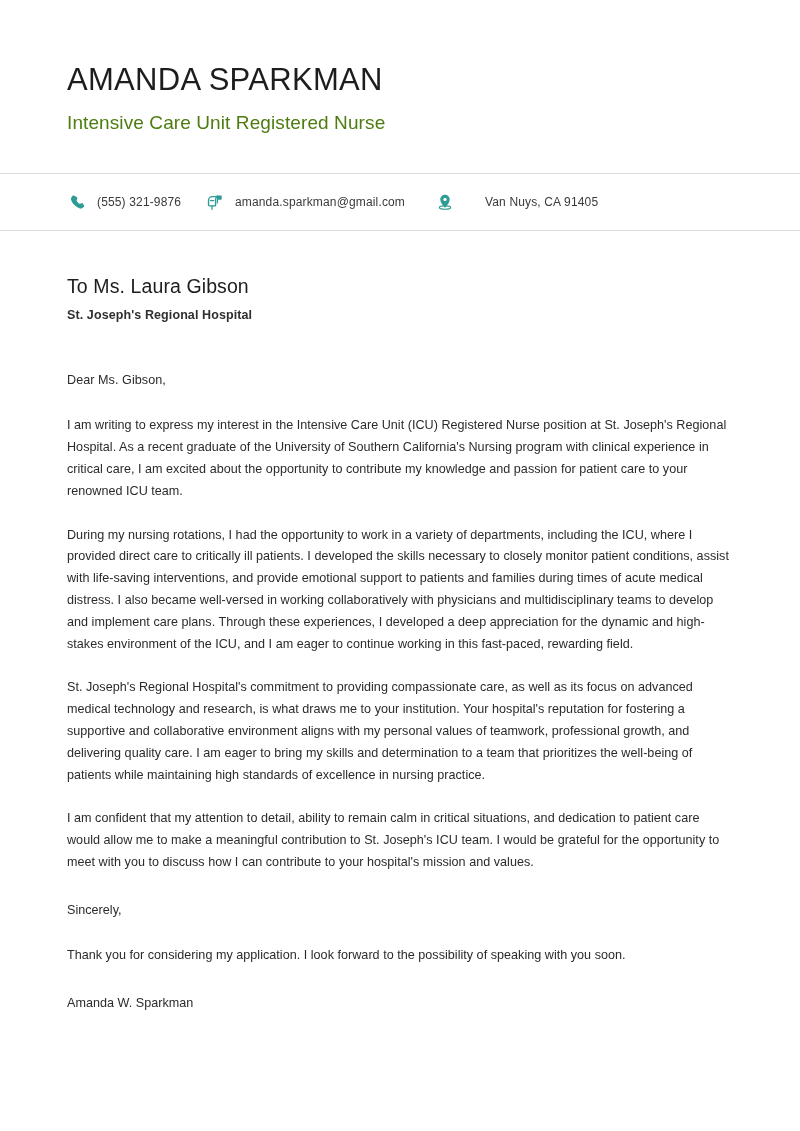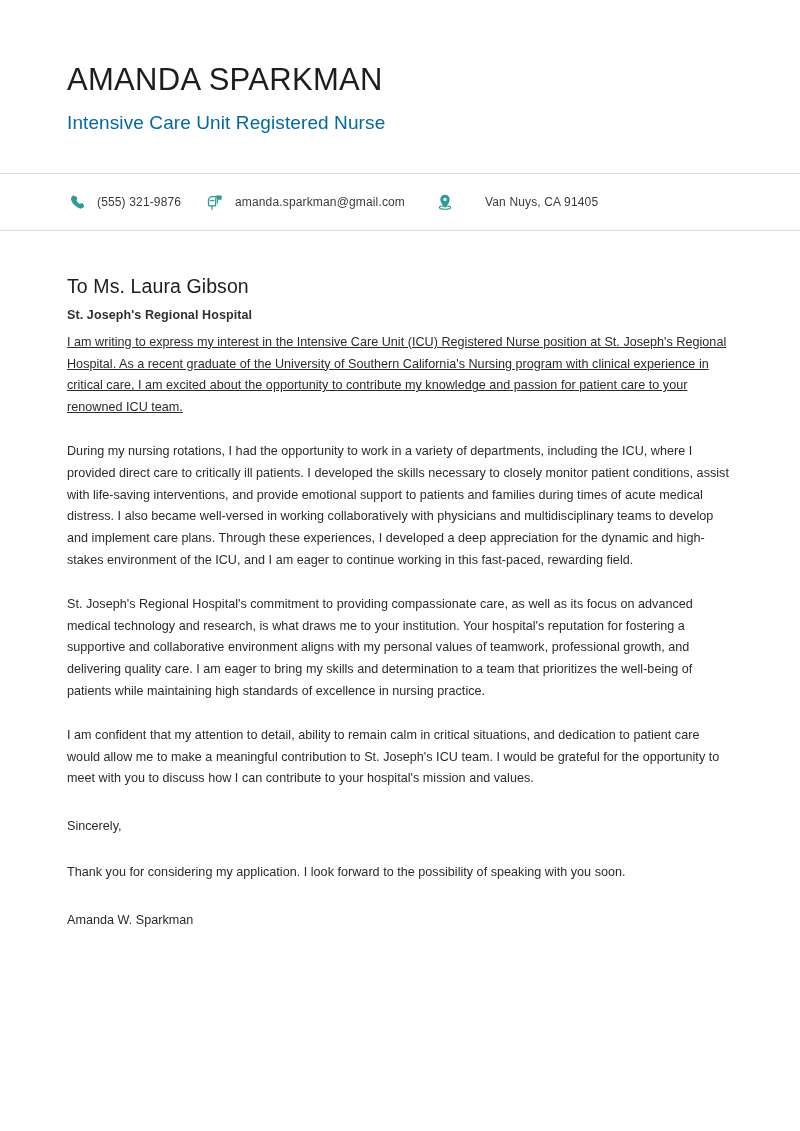--- a/index.html
+++ b/index.html
@@ -31,21 +31,21 @@
     font-weight: 400;
     letter-spacing: 0.3px;
     color: #1d1d1d;
     line-height: 1.15;
     margin: 0;
     white-space: nowrap;
   }
   .job-title {
     font-size: 19px;
     font-weight: 400;
-    color: #0369a1;
+    color: #4d7c0f;
     letter-spacing: 0.1px;
     margin: 14px 0 0 0;
     line-height: 1.2;
     white-space: nowrap;
   }
 
   
   .rule {
     width: 100%;
     height: 1px;
@@ -115,21 +115,21 @@
   }
 
   .para {
     font-size: 12.6px;
     color: #2b2b2b;
     line-height: 21.8px;
     margin: 22px 0 0 0;
     letter-spacing: 0.02px;
     text-align: left;
   }
-  .para.p-first { margin-top: 9px; text-decoration: underline; }
+  .para.p-first { margin-top: 25px; }
 
   .closing-line {
     font-size: 12.6px;
     color: #2b2b2b;
     line-height: 21.8px;
     margin: 24px 0 0 0;
     letter-spacing: 0.02px;
   }
   .sign-off { margin-top: 26px; }
   .signature-name { margin-top: 26px; }
@@ -183,20 +183,21 @@
 
   </div>
 
   <div class="rule"></div>
 
   <div class="letter-body">
 
     <div class="recipient-name">To Ms. Laura Gibson</div>
     <div class="recipient-org">St. Joseph's Regional Hospital</div>
 
+    <p class="salutation">Dear Ms. Gibson,</p>
 
     <p class="para p-first">I am writing to express my interest in the Intensive Care Unit (ICU) Registered Nurse position at St. Joseph's Regional Hospital. As a recent graduate of the University of Southern California's Nursing program with clinical experience in critical care, I am excited about the opportunity to contribute my knowledge and passion for patient care to your renowned ICU team.</p>
 
     <p class="para">During my nursing rotations, I had the opportunity to work in a variety of departments, including the ICU, where I provided direct care to critically ill patients. I developed the skills necessary to closely monitor patient conditions, assist with life-saving interventions, and provide emotional support to patients and families during times of acute medical distress. I also became well-versed in working collaboratively with physicians and multidisciplinary teams to develop and implement care plans. Through these experiences, I developed a deep appreciation for the dynamic and high-stakes environment of the ICU, and I am eager to continue working in this fast-paced, rewarding field.</p>
 
     <p class="para">St. Joseph's Regional Hospital's commitment to providing compassionate care, as well as its focus on advanced medical technology and research, is what draws me to your institution. Your hospital's reputation for fostering a supportive and collaborative environment aligns with my personal values of teamwork, professional growth, and delivering quality care. I am eager to bring my skills and determination to a team that prioritizes the well-being of patients while maintaining high standards of excellence in nursing practice.</p>
 
     <p class="para">I am confident that my attention to detail, ability to remain calm in critical situations, and dedication to patient care would allow me to make a meaningful contribution to St. Joseph's ICU team. I would be grateful for the opportunity to meet with you to discuss how I can contribute to your hospital's mission and values.</p>
 
     <p class="closing-line sign-off">Sincerely,</p>

